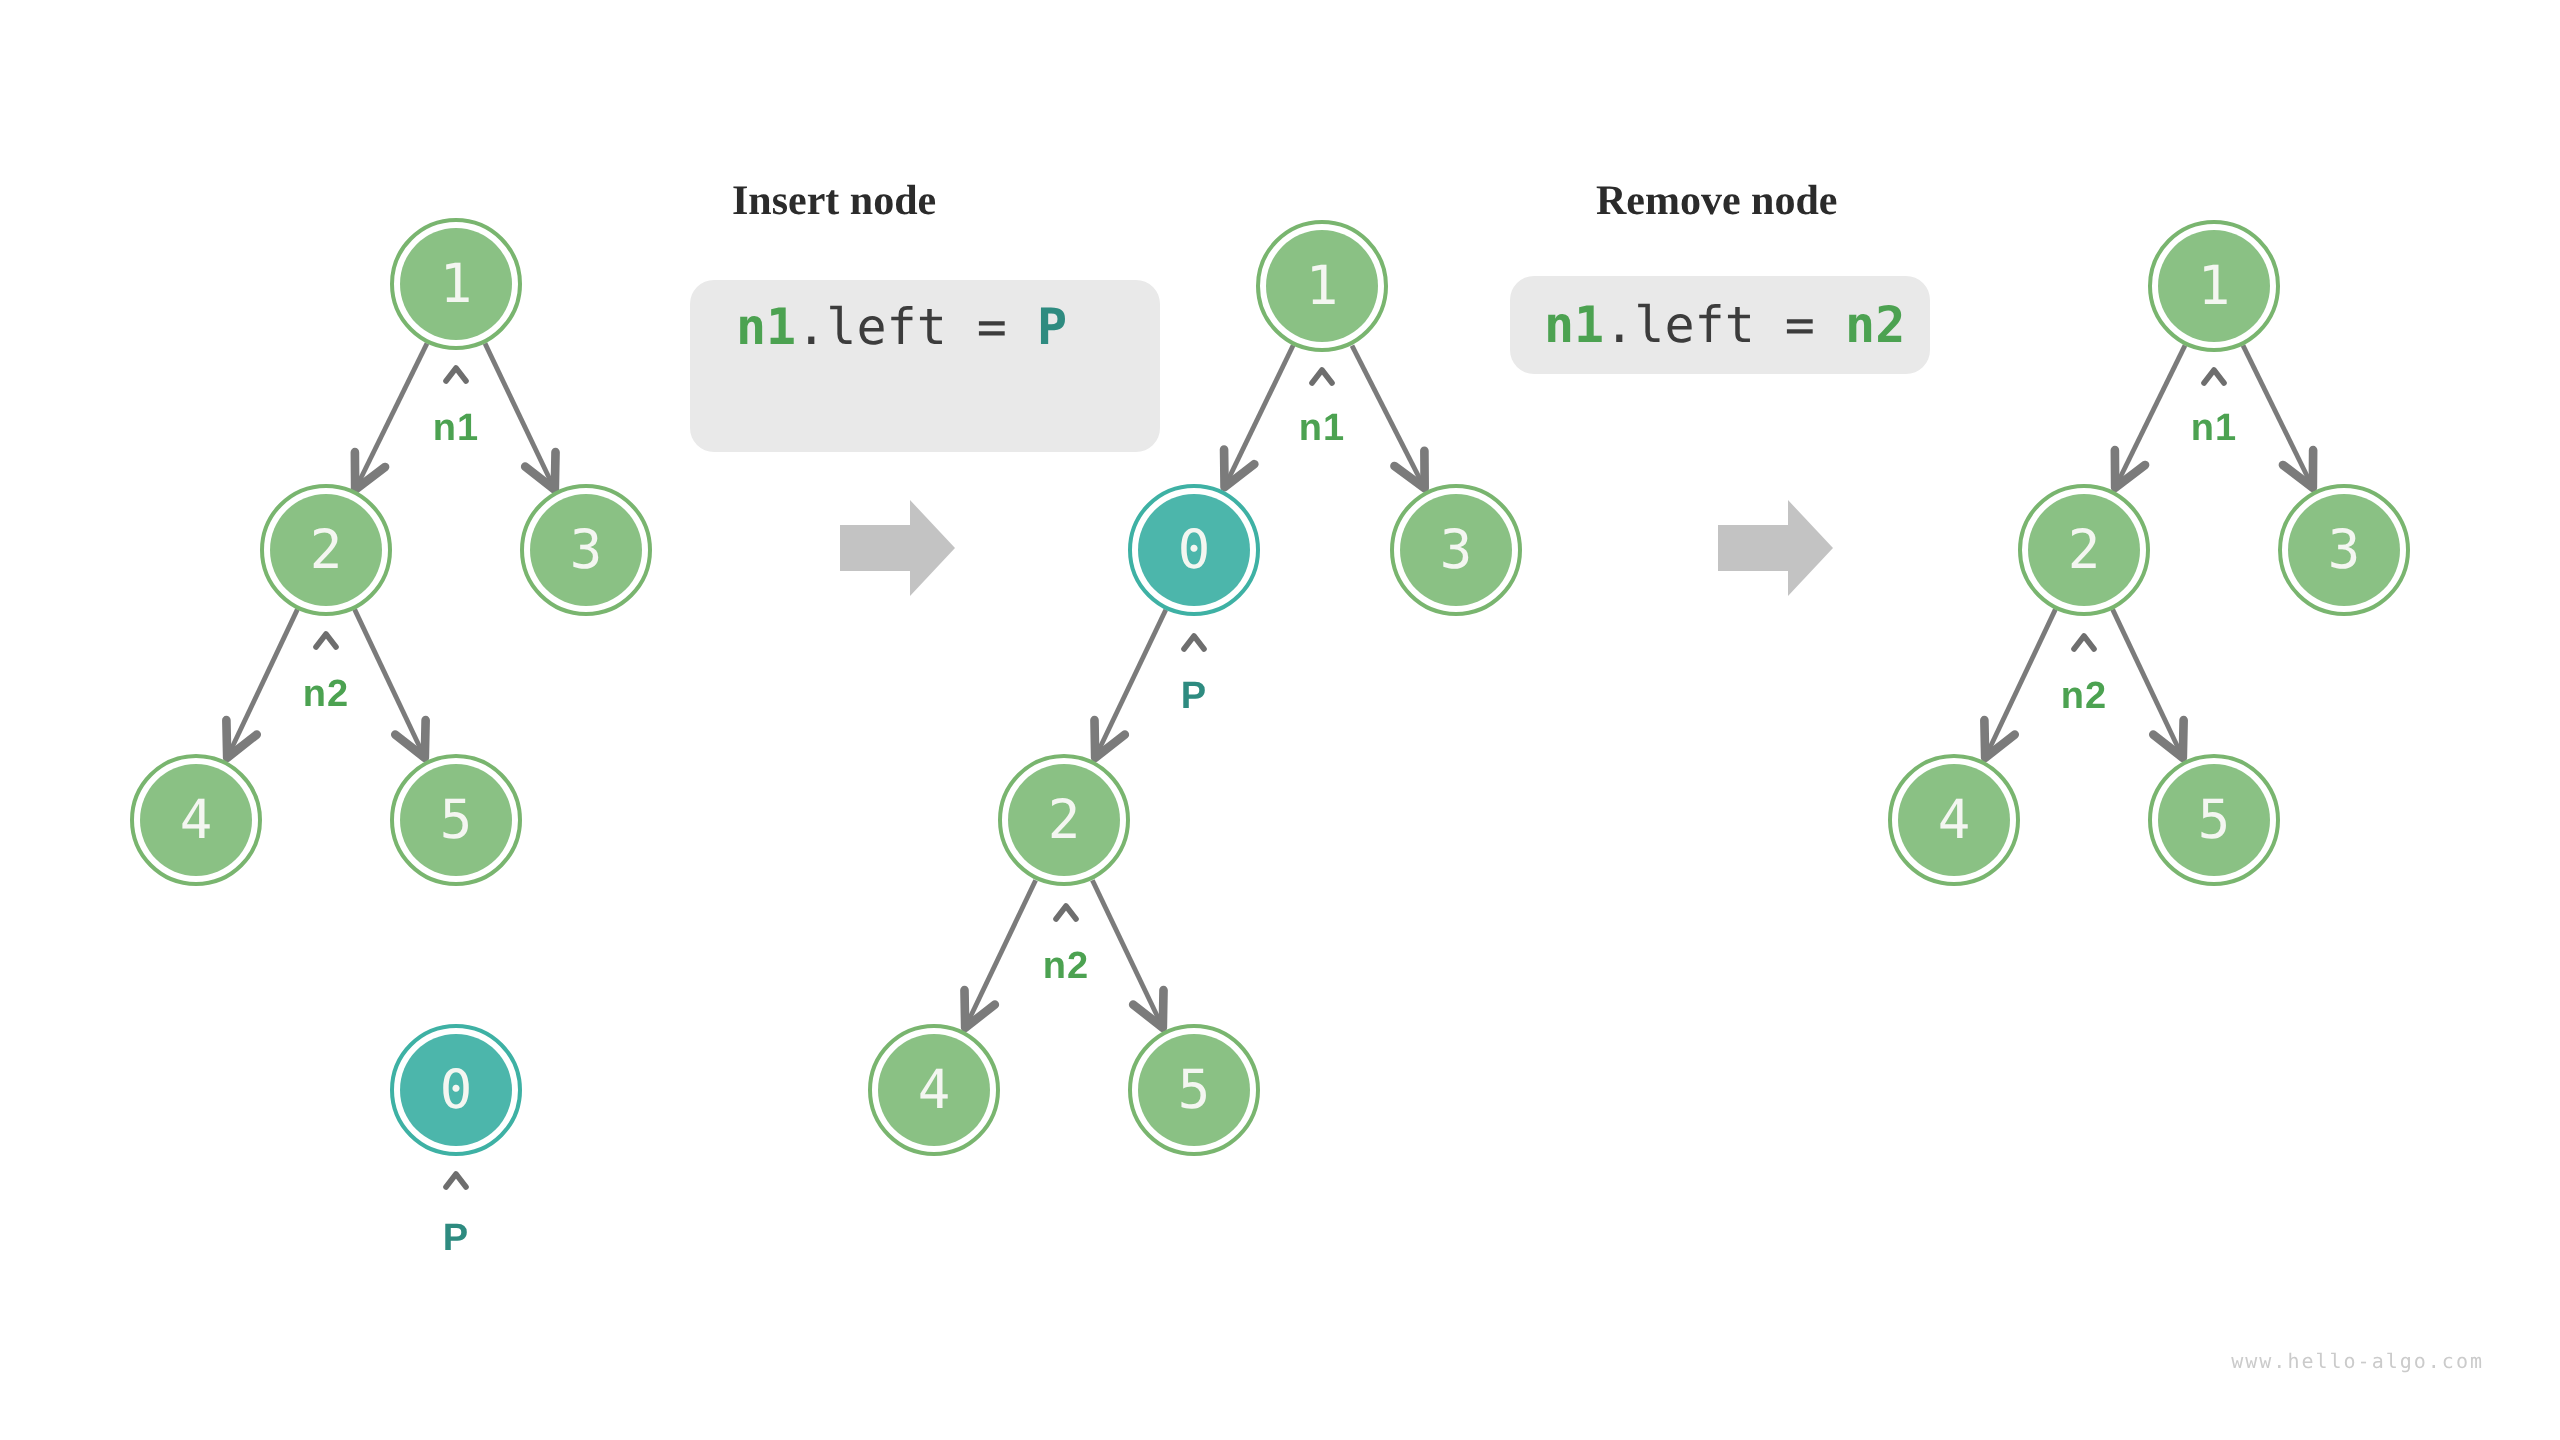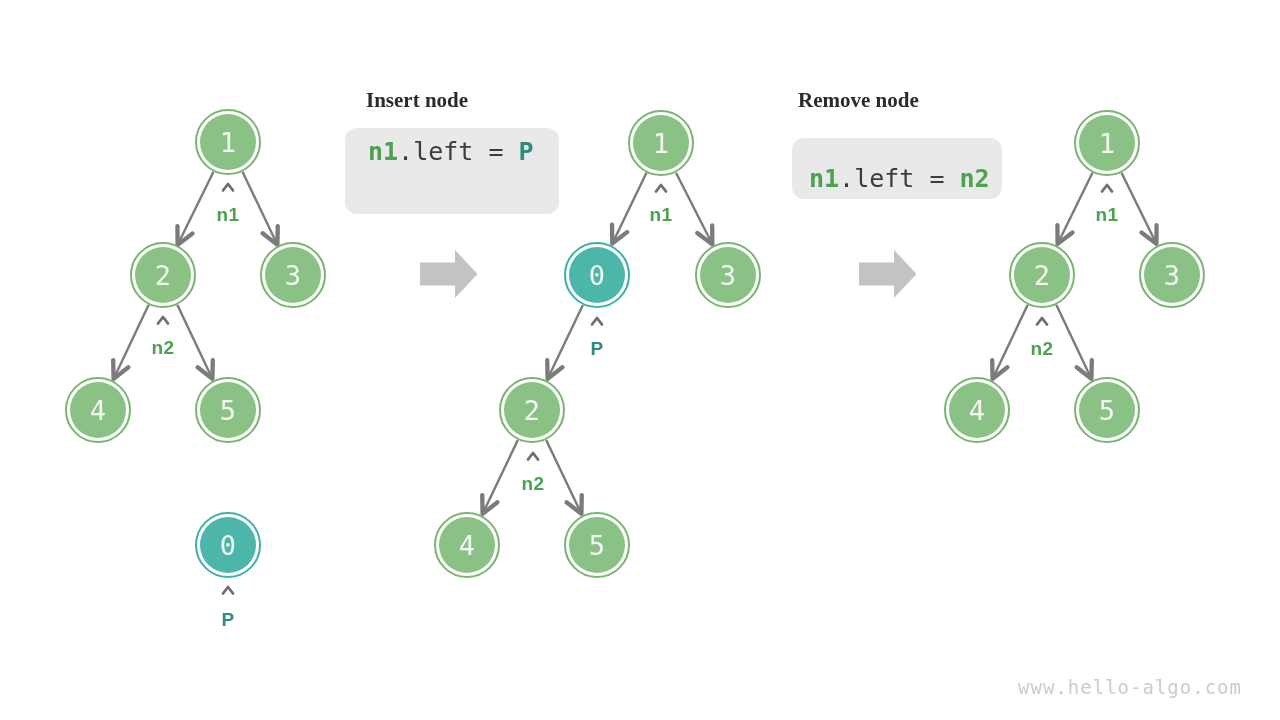--- a/index.html
+++ b/index.html
@@ -45,21 +45,21 @@
     position:absolute; transform:translate(-50%,-50%);
     font-weight:bold; font-size:19px; letter-spacing:0.5px; white-space:nowrap;
   }
   .ptr.green { color:#4ca251; }
   .ptr.teal  { color:#2e8b80; }
 
   .big-arrow { position:absolute; width:58px; height:48px; }
 
   .wm {
     position:absolute; right:38px; top:676px;
-    font-family:"DejaVu Sans Mono", monospace; font-size:19px; color:#cbcbcb;
+    font-family:"DejaVu Sans Mono", monospace; font-size:10px; color:#cbcbcb;
     letter-spacing:1px;
   }
 </style>
 </head>
 <body>
 
 <div class="canvas">
 
   <svg class="layer" viewBox="0 0 1280 720">
     <defs>
@@ -84,25 +84,25 @@
       <line x1="1092.5" y1="172.7" x2="1058" y2="243" marker-end="url(#ah)"></line>
       <line x1="1121.5" y1="172.7" x2="1156" y2="243" marker-end="url(#ah)"></line>
       <line x1="1027.7" y1="304.7" x2="993" y2="378" marker-end="url(#ah)"></line>
       <line x1="1056.3" y1="304.7" x2="1091" y2="378" marker-end="url(#ah)"></line>
     </g>
   </svg>
 
   <div class="panel-title" style="left:366px;top:88px">Insert node</div>
   <div class="panel-title" style="left:798px;top:88px">Remove node</div>
 
-  <div class="code-box" style="left:345px;top:128px;width:214px;height:86px;padding:5px 0 0 23px">
+  <div class="code-box" style="left:345px;top:140px;width:235px;height:86px;padding:5px 0 0 23px">
     <div class="code-line"><span class="kw-green">n1</span><span>.left = </span><span class="kw-teal">P</span></div>
   </div>
 
-  <div class="code-box" style="left:792px;top:138px;width:210px;height:61px;padding:22px 0 0 17px">
+  <div class="code-box" style="left:755px;top:138px;width:210px;height:49px;padding:6px 0 0 17px">
     <div class="code-line"><span class="kw-green">n1</span><span>.left = </span><span class="kw-green">n2</span></div>
   </div>
 
   <svg class="big-arrow" style="left:420px;top:250px" viewBox="0 0 58 48">
     <polygon points="0,12.5 35,12.5 35,0 57.5,24 35,48 35,35.5 0,35.5" fill="#c3c3c3"></polygon>
   </svg>
   <svg class="big-arrow" style="left:859px;top:250px" viewBox="0 0 58 48">
     <polygon points="0,12.5 35,12.5 35,0 57.5,24 35,48 35,35.5 0,35.5" fill="#c3c3c3"></polygon>
   </svg>
 

